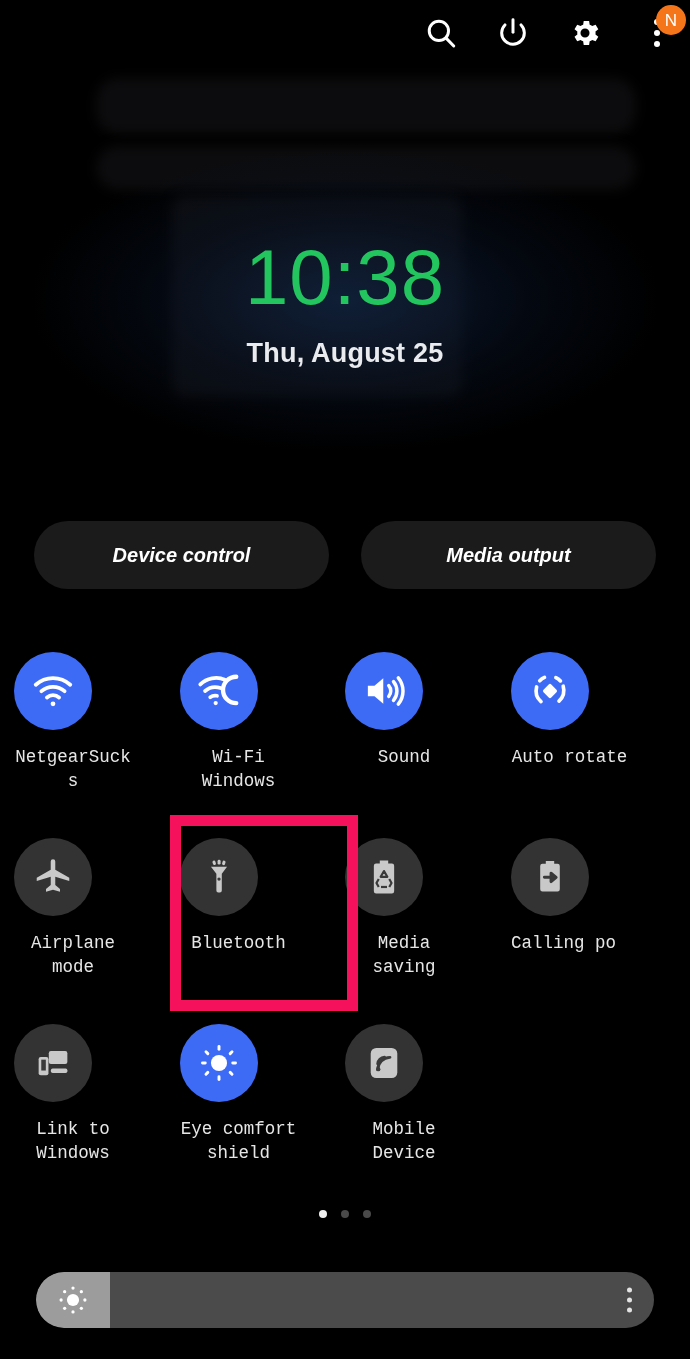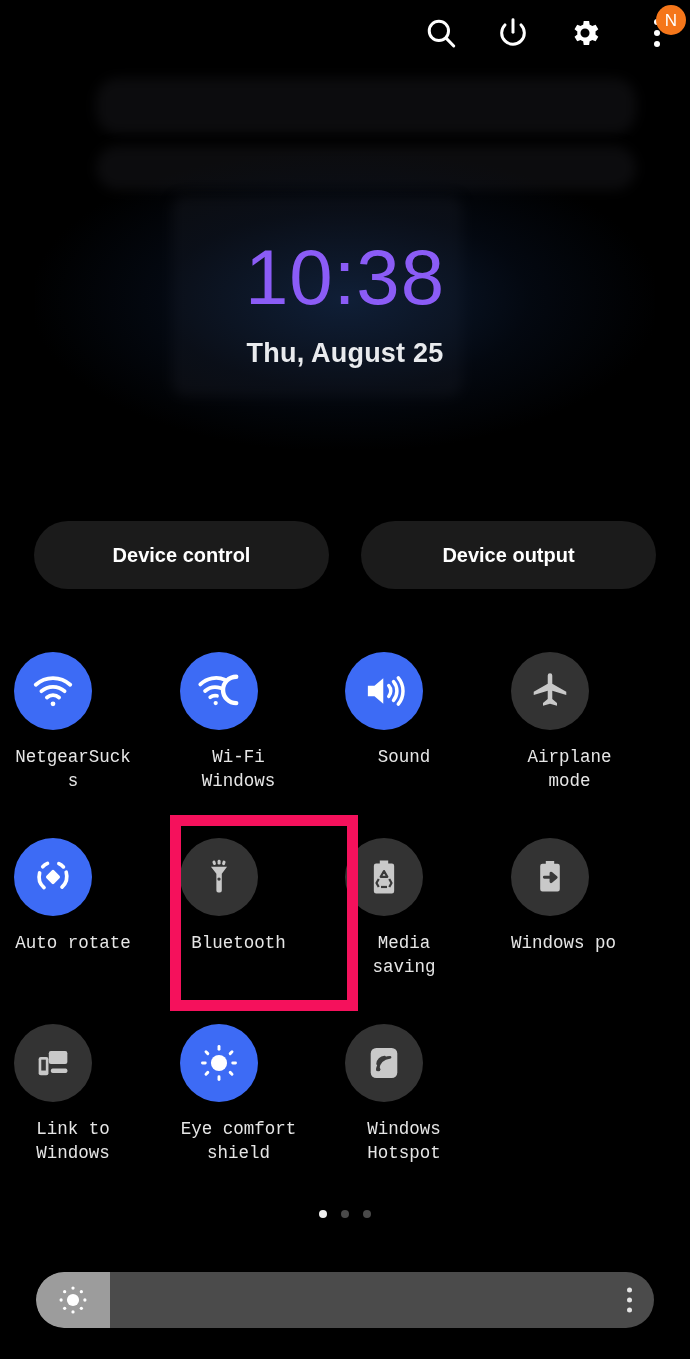--- a/index.html
+++ b/index.html
@@ -67,36 +67,36 @@
   }
 
   
   .clock-wrap {
     position:absolute; top:238px; left:0; right:0;
     text-align:center;
   }
   .clock-time {
     font-size:78px;
     font-weight:300;
-    color:#8b5cf6;
+    color:#22c55e;
     letter-spacing:1px;
     line-height:1;
   }
   .clock-date {
     margin-top:22px;
     font-size:27px;
     font-weight:700;
     color:#e9ebee;
     letter-spacing:0.2px;
   }
 
   
   .pill-row {
     position:absolute; top:521px; left:34px; right:34px;
-    display:flex; gap:32px;
+    display:flex; gap:32px;font-style:italic;
   }
   .pill {
     flex:1;
     height:68px;
     background:#1b1b1b;
     border-radius:34px;
     display:flex; align-items:center; justify-content:center;
     color:#fff;
     font-size:20px;
     font-weight:700;
@@ -239,21 +239,21 @@
     </div>
   </div>
 
   <div class="clock-wrap">
     <div class="clock-time">10:38</div>
     <div class="clock-date">Thu, August 25</div>
   </div>
 
   <div class="pill-row">
     <div class="pill">Device control</div>
-    <div class="pill">Device output</div>
+    <div class="pill">Media output</div>
   </div>
 
   <div class="qs-grid">
 
     <div class="qs-tile">
       <div class="qs-icon on">
         <svg width="44" height="44" viewBox="0 0 24 24" fill="none" stroke="#ffffff" stroke-width="2.1" stroke-linecap="round">
           <path d="M2.6 8.6a14 14 0 0 1 18.8 0"></path>
             <path d="M5.7 12.1a9.5 9.5 0 0 1 12.6 0"></path>
             <path d="M8.7 15.5a5.1 5.1 0 0 1 6.6 0"></path>
@@ -283,44 +283,44 @@
           <path d="M14.6 9.1a4.4 4.4 0 0 1 0 5.8" stroke="#ffffff" stroke-width="1.9" stroke-linecap="round"></path>
           <path d="M17.2 6.9a8 8 0 0 1 0 10.2" stroke="#ffffff" stroke-width="1.9" stroke-linecap="round"></path>
           <path d="M19.8 4.8a11.4 11.4 0 0 1 0 14.4" stroke="#ffffff" stroke-width="1.9" stroke-linecap="round"></path>
         </svg>
       </div>
       <div class="qs-label">Sound</div>
     </div>
 
 
     <div class="qs-tile">
-      <div class="qs-icon">
-        <svg width="42" height="42" viewBox="0 0 24 24" fill="#c9c9c9">
-          <path d="M21.3 14.3v-1.9l-8-4.6V3.1a1.3 1.3 0 0 0-2.6 0v4.7l-8 4.6v1.9l8-2.4v4.7L8 18.8v1.6l4-1.1 4 1.1v-1.6l-2.7-2.2v-4.7z"></path>
-        </svg>
-      </div>
-      <div class="qs-label">Airplane mode</div>
-    </div>
-
-    <div class="qs-tile">
       <div class="qs-icon on">
         <svg width="44" height="44" viewBox="0 0 24 24" fill="none" stroke="#ffffff" stroke-width="2" stroke-linecap="round">
           <path d="M6.4 6.4a8 8 0 0 1 2.6-1.8"></path>
           <path d="M19.2 9.4a8 8 0 0 1-2.3 8.1"></path>
           <path d="M4.7 9.8a8 8 0 0 0 2.4 8"></path>
           <path d="M15.2 4.7a8 8 0 0 1 2.5 1.8"></path>
           <rect x="9" y="9" width="6" height="6" rx="1" transform="rotate(45 12 12)" fill="#ffffff" stroke="none"></rect>
         </svg>
       </div>
       <div class="qs-label">Auto rotate</div>
     </div>
 
     <div class="qs-tile">
       <div class="qs-icon">
         <svg width="42" height="42" viewBox="0 0 24 24" fill="#c9c9c9">
+          <path d="M21.3 14.3v-1.9l-8-4.6V3.1a1.3 1.3 0 0 0-2.6 0v4.7l-8 4.6v1.9l8-2.4v4.7L8 18.8v1.6l4-1.1 4 1.1v-1.6l-2.7-2.2v-4.7z"></path>
+        </svg>
+      </div>
+      <div class="qs-label">Airplane mode</div>
+    </div>
+
+    <div class="qs-tile">
+      <div class="qs-icon">
+        <svg width="42" height="42" viewBox="0 0 24 24" fill="#c9c9c9">
           <path d="M7.4 6.1h9.2l-3 4.1v9.5a1.1 1.1 0 0 1-1.1 1.1h-.9a1.1 1.1 0 0 1-1.1-1.1v-9.5z"></path>
           <rect x="8.4" y="2.6" width="1.7" height="2.6" rx="0.8" transform="rotate(-18 9.2 3.9)"></rect>
           <rect x="11.2" y="2.2" width="1.7" height="2.7" rx="0.8"></rect>
           <rect x="13.9" y="2.6" width="1.7" height="2.6" rx="0.8" transform="rotate(18 14.7 3.9)"></rect>
           <circle cx="12" cy="13.2" r="0.95" fill="#3a3a3a"></circle>
         </svg>
       </div>
       <div class="qs-label">Bluetooth</div>
     </div>
 
@@ -335,21 +335,21 @@
       <div class="qs-label">Media saving</div>
     </div>
 
     <div class="qs-tile">
       <div class="qs-icon">
         <svg width="42" height="42" viewBox="0 0 24 24" fill="none">
           <path d="M9.6 2.8h4.8v1.6h1.9a1.3 1.3 0 0 1 1.3 1.3v13.3a1.3 1.3 0 0 1-1.3 1.3H7.7a1.3 1.3 0 0 1-1.3-1.3V5.7a1.3 1.3 0 0 1 1.3-1.3h1.9z" fill="#c9c9c9"></path>
           <path d="M8.8 12.2h5.4M12.6 9.8l2.9 2.4-2.9 2.4z" stroke="#3a3a3a" stroke-width="1.7" fill="#3a3a3a" stroke-linejoin="round" stroke-linecap="round"></path>
         </svg>
       </div>
-      <div class="qs-label clip">Windows po</div>
+      <div class="qs-label clip">Calling po</div>
     </div>
 
     <div class="qs-tile">
       <div class="qs-icon">
         <svg width="42" height="42" viewBox="0 0 24 24" fill="none">
           <rect x="9.6" y="5.2" width="10.6" height="7.4" rx="1.2" fill="#c9c9c9"></rect>
           <rect x="3.8" y="8.6" width="5.6" height="10.4" rx="1.2" fill="#c9c9c9"></rect>
           <rect x="5.3" y="10.1" width="2.6" height="6.2" fill="#3a3a3a"></rect>
           <rect x="10.8" y="15.1" width="9.4" height="2.6" rx="1.0" fill="#c9c9c9"></rect>
         </svg>
@@ -381,21 +381,21 @@
       <div class="qs-icon">
         <svg width="42" height="42" viewBox="0 0 24 24">
           <rect x="4.4" y="3.4" width="15.2" height="17.2" rx="3.2" fill="#c9c9c9"></rect>
           <g stroke="#3a3a3a" stroke-width="1.65" fill="none" stroke-linecap="round">
             <path d="M8.4 15.8a7.2 7.2 0 0 1 7-7"></path>
             <path d="M8.4 12.5a4 4 0 0 1 3.9-3.8"></path>
           </g>
           <circle cx="8.7" cy="15.5" r="1.25" fill="#3a3a3a"></circle>
         </svg>
       </div>
-      <div class="qs-label">Windows Hotspot</div>
+      <div class="qs-label">Mobile Device</div>
     </div>
   </div>
 
   <div class="highlight-box"></div>
 
   <div class="page-dots">
     <i class="active"></i>
     <i></i>
     <i></i>
   </div>

